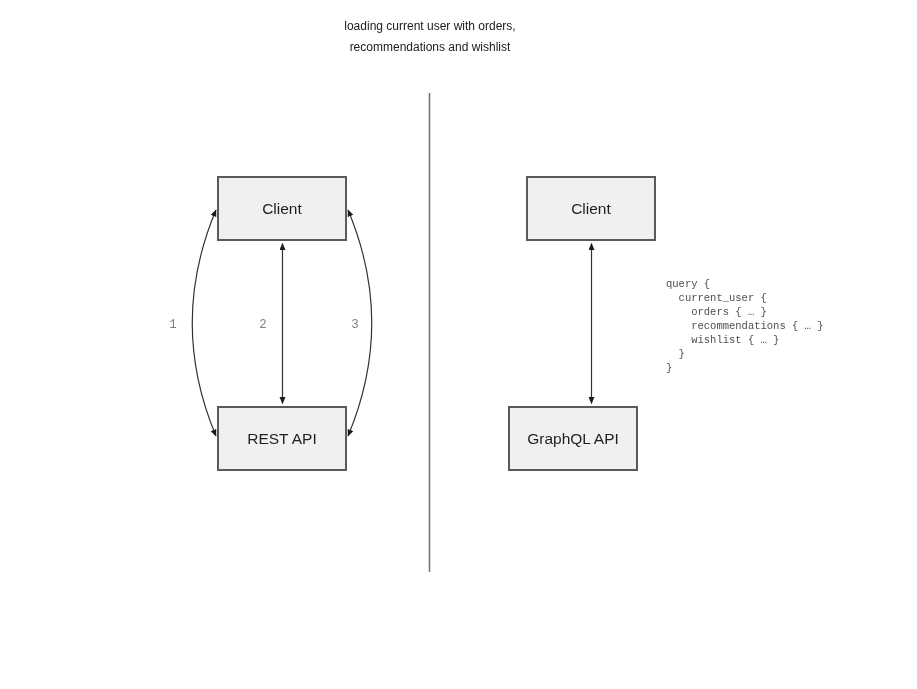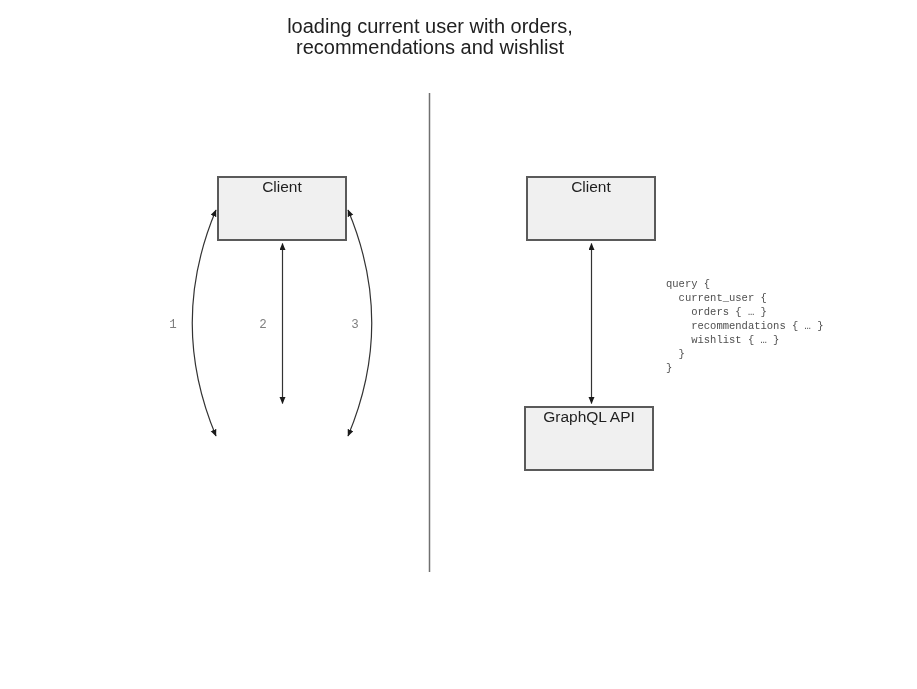--- a/index.html
+++ b/index.html
@@ -20,41 +20,41 @@
     background: #ffffff;
     overflow: hidden;
     font-family: "Liberation Sans", sans-serif;
   }
   .title {
     position: absolute;
     left: 270px;
     top: 16px;
     width: 320px;
     text-align: center;
-    font-size: 20px;
+    font-size: 12px;
     line-height: 21px;
     color: var(--title-text);
     white-space: pre-line;
   }
   .node {
     position: absolute;
     width: 130px;
     height: 65px;
     background: var(--box-fill);
     border: 2px solid var(--box-border);
     display: flex;
-    align-items: flex-start;
+    align-items: center;
     justify-content: center;
     font-size: 15.5px;
     color: #1f1f1f;
   }
   .node.client-left  { left: 217px; top: 176px; }
   .node.rest-api     { left: 217px; top: 406px; }
   .node.client-right { left: 526px; top: 176px; }
-  .node.graphql-api  { left: 524px; top: 406px; }
+  .node.graphql-api  { left: 508px; top: 406px; }
   .mono {
     position: absolute;
     font-family: "Liberation Mono", monospace;
     font-size: 10.5px;
     color: var(--mono-text);
     white-space: pre;
   }
   .endpoints { left: 10px; top: 177px; line-height: 13px; }
   .query     { left: 666px; top: 277px; line-height: 14px; font-family: Liberation Mono, monospace; }
   .arrow-label {
@@ -111,20 +111,23 @@
 
     <path class="edge" d="M 348 210 Q 395.5 323 348 436" marker-start="url(#ah-start)" marker-end="url(#ah-end)"></path>
 
     <line class="edge" x1="591.5" y1="243.5" x2="591.5" y2="403.5" marker-start="url(#ah-start)" marker-end="url(#ah-end)"></line>
   </svg>
 
 
   <div class="node client-left">
     <span>Client</span>
   </div>
+  <div class="node rest-api">
+    <span>REST API</span>
+  </div>
 
   <div class="arrow-label l1">1</div>
   <div class="arrow-label l2">2</div>
   <div class="arrow-label l3">3</div>
 
   <div class="node client-right">
     <span>Client</span>
   </div>
   <div class="node graphql-api">
     <span>GraphQL API</span>

